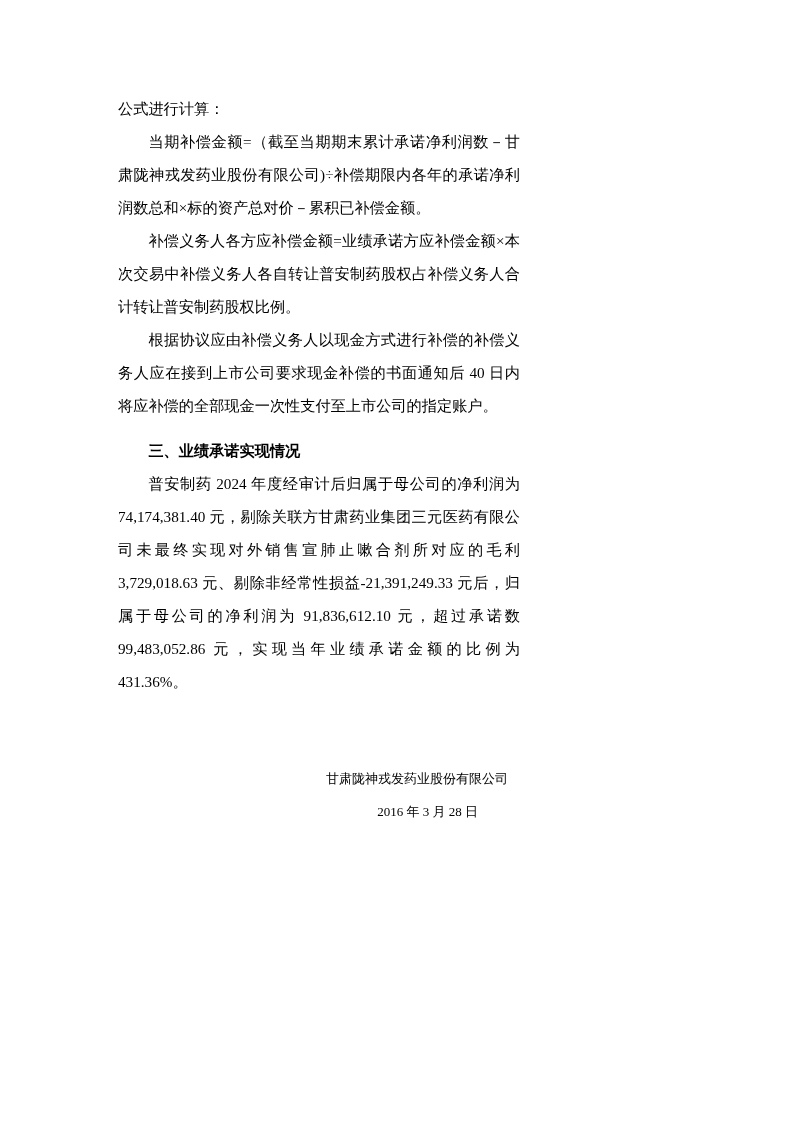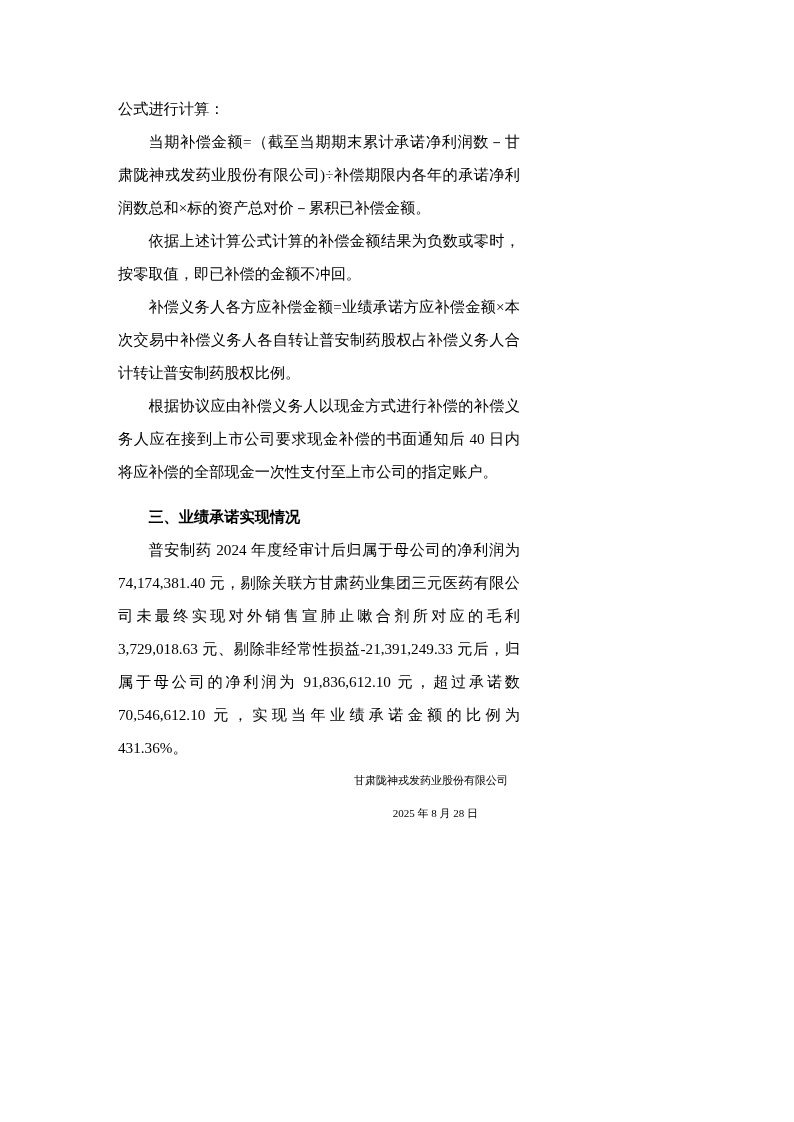--- a/index.html
+++ b/index.html
@@ -35,50 +35,50 @@
   }
   .p-noindent {
     text-indent: 0;
   }
   .heading {
     text-indent: 2em;
     font-weight: bold;
     margin-top: 12px;
   }
   .sig-block {
+    margin-top: 64px;
     text-align: right;
     line-height: 33px;
-    font-size: 11px;
+    font-size: 13px;
   }
   .sig-line-1 {
     padding-right: 12px;
   }
   .sig-line-2 {
     padding-right: 42px;
   }
 </style>
 </head>
 <body>
 
 <div class="page">
   <div class="doc-body">
 
     <p class="p-noindent">公式进行计算：</p>
 
     <p class="p-indent">当期补偿金额=（截至当期期末累计承诺净利润数－甘肃陇神戎发药业股份有限公司)÷补偿期限内各年的承诺净利润数总和×标的资产总对价－累积已补偿金额。</p>
 
-    <p class="p-indent">依据上述计算公式计算的补偿金额结果为负数或零时，按零取值，即已补偿的金额不冲回。</p>
 
     <p class="p-indent">补偿义务人各方应补偿金额=业绩承诺方应补偿金额×本次交易中补偿义务人各自转让普安制药股权占补偿义务人合计转让普安制药股权比例。</p>
 
     <p class="p-indent">根据协议应由补偿义务人以现金方式进行补偿的补偿义务人应在接到上市公司要求现金补偿的书面通知后 40 日内将应补偿的全部现金一次性支付至上市公司的指定账户。</p>
 
     <p class="heading">三、业绩承诺实现情况</p>
 
-    <p class="p-indent">普安制药 2024 年度经审计后归属于母公司的净利润为 74,174,381.40 元，剔除关联方甘肃药业集团三元医药有限公司未最终实现对外销售宣肺止嗽合剂所对应的毛利 3,729,018.63 元、剔除非经常性损益-21,391,249.33 元后，归属于母公司的净利润为 91,836,612.10 元，超过承诺数 70,546,612.10 元，实现当年业绩承诺金额的比例为 431.36%。</p>
+    <p class="p-indent">普安制药 2024 年度经审计后归属于母公司的净利润为 74,174,381.40 元，剔除关联方甘肃药业集团三元医药有限公司未最终实现对外销售宣肺止嗽合剂所对应的毛利 3,729,018.63 元、剔除非经常性损益-21,391,249.33 元后，归属于母公司的净利润为 91,836,612.10 元，超过承诺数 99,483,052.86 元，实现当年业绩承诺金额的比例为 431.36%。</p>
 
     <div class="sig-block">
       <div class="sig-line-1">甘肃陇神戎发药业股份有限公司</div>
-      <div class="sig-line-2">2025 年 8 月 28 日</div>
+      <div class="sig-line-2">2016 年 3 月 28 日</div>
     </div>
 
   </div>
 </div>
 
 </body></html>

